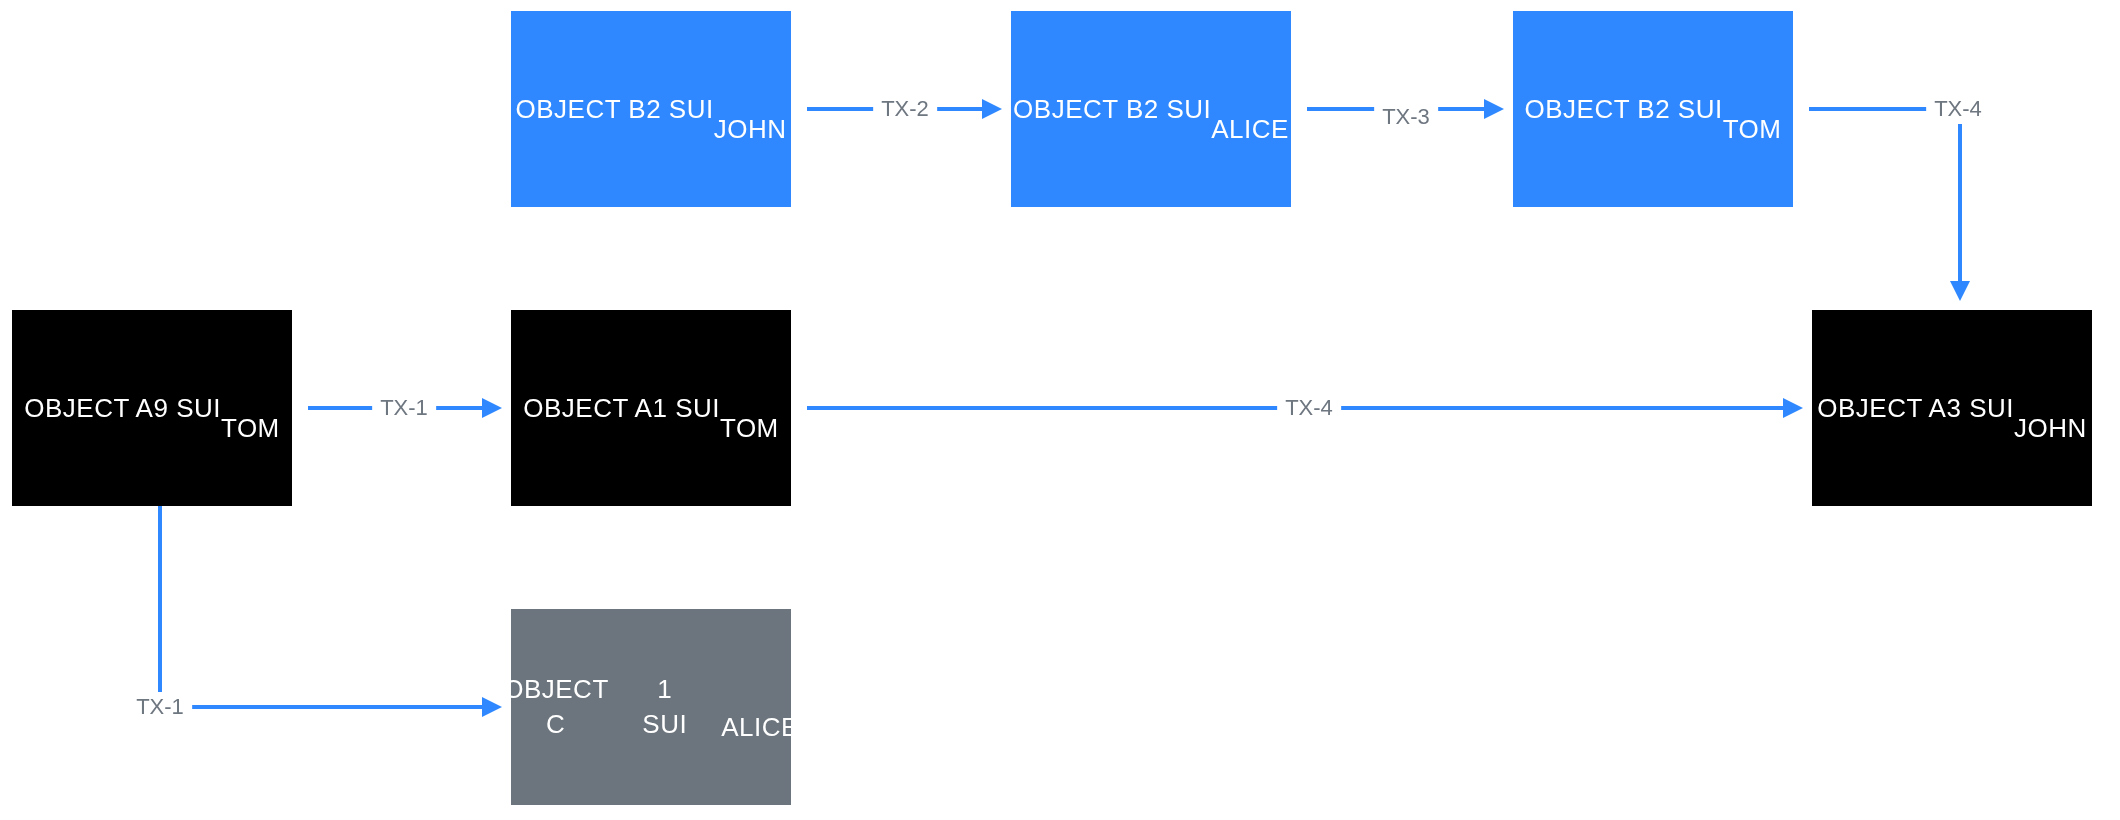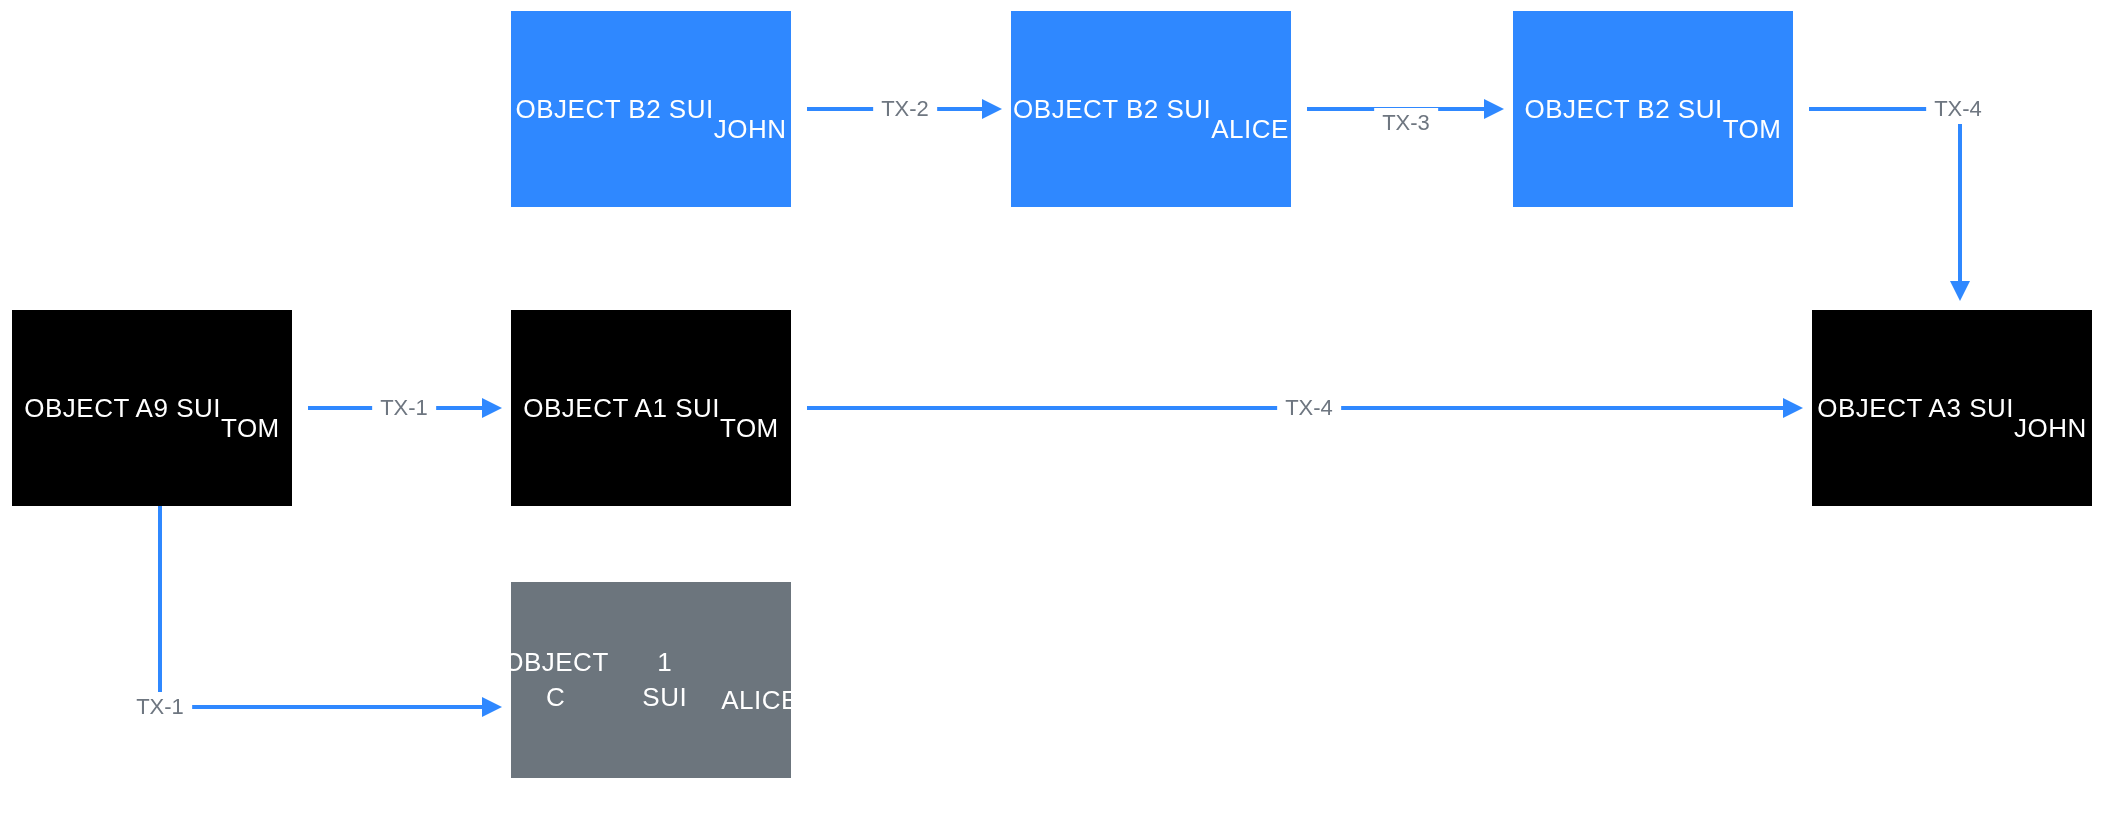--- a/index.html
+++ b/index.html
@@ -88,26 +88,26 @@
     <div class="node-amount">1 SUI</div>
     <div class="node-owner">TOM</div>
   </div>
 
   <div class="node black" style="left:1812px;top:310px;">
     <div class="node-title">OBJECT A</div>
     <div class="node-amount">3 SUI</div>
     <div class="node-owner">JOHN</div>
   </div>
 
-  <div class="node gray" style="left:511px;top:582px;gap:34px;">
+  <div class="node gray" style="left:511px;top:609px;gap:34px;">
     <div class="node-title">OBJECT C</div>
     <div class="node-amount">1 SUI</div>
     <div class="node-owner">ALICE</div>
   </div>
 
   <div class="edge-label" style="left:404px;top:408px;">TX-1</div>
   <div class="edge-label" style="left:160px;top:707px;">TX-1</div>
   <div class="edge-label" style="left:905px;top:109px;">TX-2</div>
-  <div class="edge-label" style="left:1406px;top:123px;">TX-3</div>
+  <div class="edge-label" style="left:1406px;top:117px;">TX-3</div>
   <div class="edge-label" style="left:1958px;top:109px;">TX-4</div>
   <div class="edge-label" style="left:1309px;top:408px;">TX-4</div>
 
 </div>
 
 </body></html>

